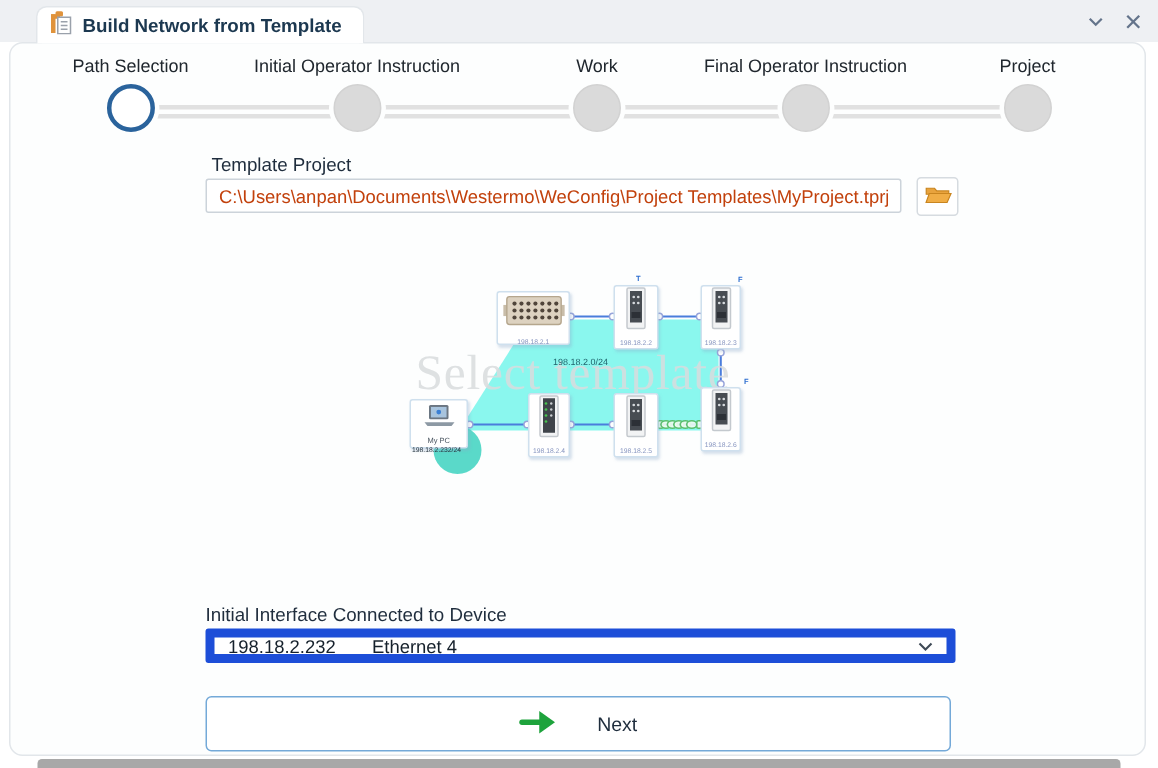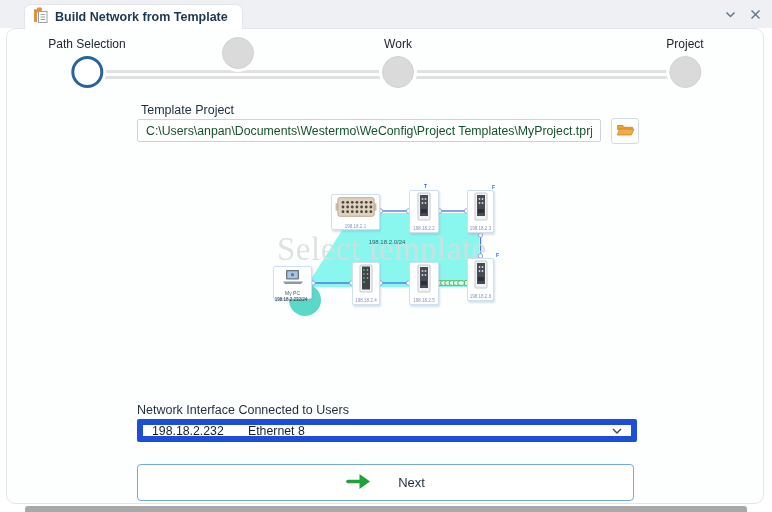--- a/index.html
+++ b/index.html
@@ -30,21 +30,21 @@
   .step{position:absolute;top:0;transform:translateX(-50%);text-align:center;z-index:1;}
   .slabel{font-size:12px;color:#20272e;white-space:nowrap;margin-bottom:4px;height:15px;line-height:15px;}
   .circ{width:32px;height:32px;border-radius:50%;margin:0 auto;background:#dadada;border:1px solid #d2d2d2;box-shadow:0 0 0 3px #fdfefe;box-sizing:border-box;}
   .circ.active{background:#fff;border:3px solid #2a639c;}
 
   
   .field-label{position:absolute;font-size:12.5px;color:#1f2d3d;}
   .tp-label{left:134px;top:74px;}
   .tp-input{
     position:absolute;left:130px;top:90px;width:464px;height:23px;box-sizing:border-box;
-    border:1px solid #ccd3da;border-radius:2px;font-size:12.3px;color:#14532d;padding:0 8px;
+    border:1px solid #ccd3da;border-radius:2px;font-size:12.3px;color:#c2410c;padding:0 8px;
     font-family:inherit;background:#fff;
   }
   .browse{
     position:absolute;left:604px;top:89px;width:28px;height:26px;border:1px solid #d6dbe0;border-radius:3px;
     background:#fff;display:flex;align-items:center;justify-content:center;padding:0;cursor:pointer;
   }
 
   
   .topo{position:absolute;left:254px;top:152px;width:260px;height:135px;}
   .topo-svg{position:absolute;left:0;top:0;z-index:0;}
@@ -124,24 +124,29 @@
 
 <div class="panel">
 
   <div class="stepper">
     <div class="track"></div>
     <div class="step" style="left:80px">
       <div class="slabel">Path Selection</div>
       <div class="circ active"></div>
     </div>
     <div class="step" style="left:231px">
+      <div class="slabel">Initial Operator Instruction</div>
       <div class="circ"></div>
     </div>
     <div class="step" style="left:391px">
       <div class="slabel">Work</div>
+      <div class="circ"></div>
+    </div>
+    <div class="step" style="left:530px">
+      <div class="slabel">Final Operator Instruction</div>
       <div class="circ"></div>
     </div>
     <div class="step" style="left:678px">
       <div class="slabel">Project</div>
       <div class="circ"></div>
     </div>
   </div>
 
   <div class="field-label tp-label">Template Project</div>
   <input class="tp-input" value="C:\Users\anpan\Documents\Westermo\WeConfig\Project Templates\MyProject.tprj" style="">
@@ -326,24 +331,24 @@
       </span>
       <div class="dev-label">198.18.2.6</div>
     </div>
 
     <div class="marker marker-tmid">T</div>
     <div class="marker marker-tright">F</div>
     <div class="marker marker-bright">F</div>
     <div class="pc-addr">198.18.2.232/24</div>
   </div>
 
-  <div class="field-label ni-label">Network Interface Connected to Users</div>
+  <div class="field-label ni-label">Initial Interface Connected to Device</div>
   <div class="dropdown">
     <span class="dd-ip">198.18.2.232</span>
-    <span class="dd-adapter">Ethernet 8</span>
+    <span class="dd-adapter">Ethernet 4</span>
     <span class="dd-chevron">
       <svg width="12" height="12" viewBox="0 0 12 12">
           <polyline points="2,4 6,8 10,4" fill="none" stroke="#3f4a56" stroke-width="1.4"></polyline>
         </svg>
     </span>
   </div>
 
   <button class="next-btn">
     <span>
       <svg width="26" height="19" viewBox="0 0 26 19">

